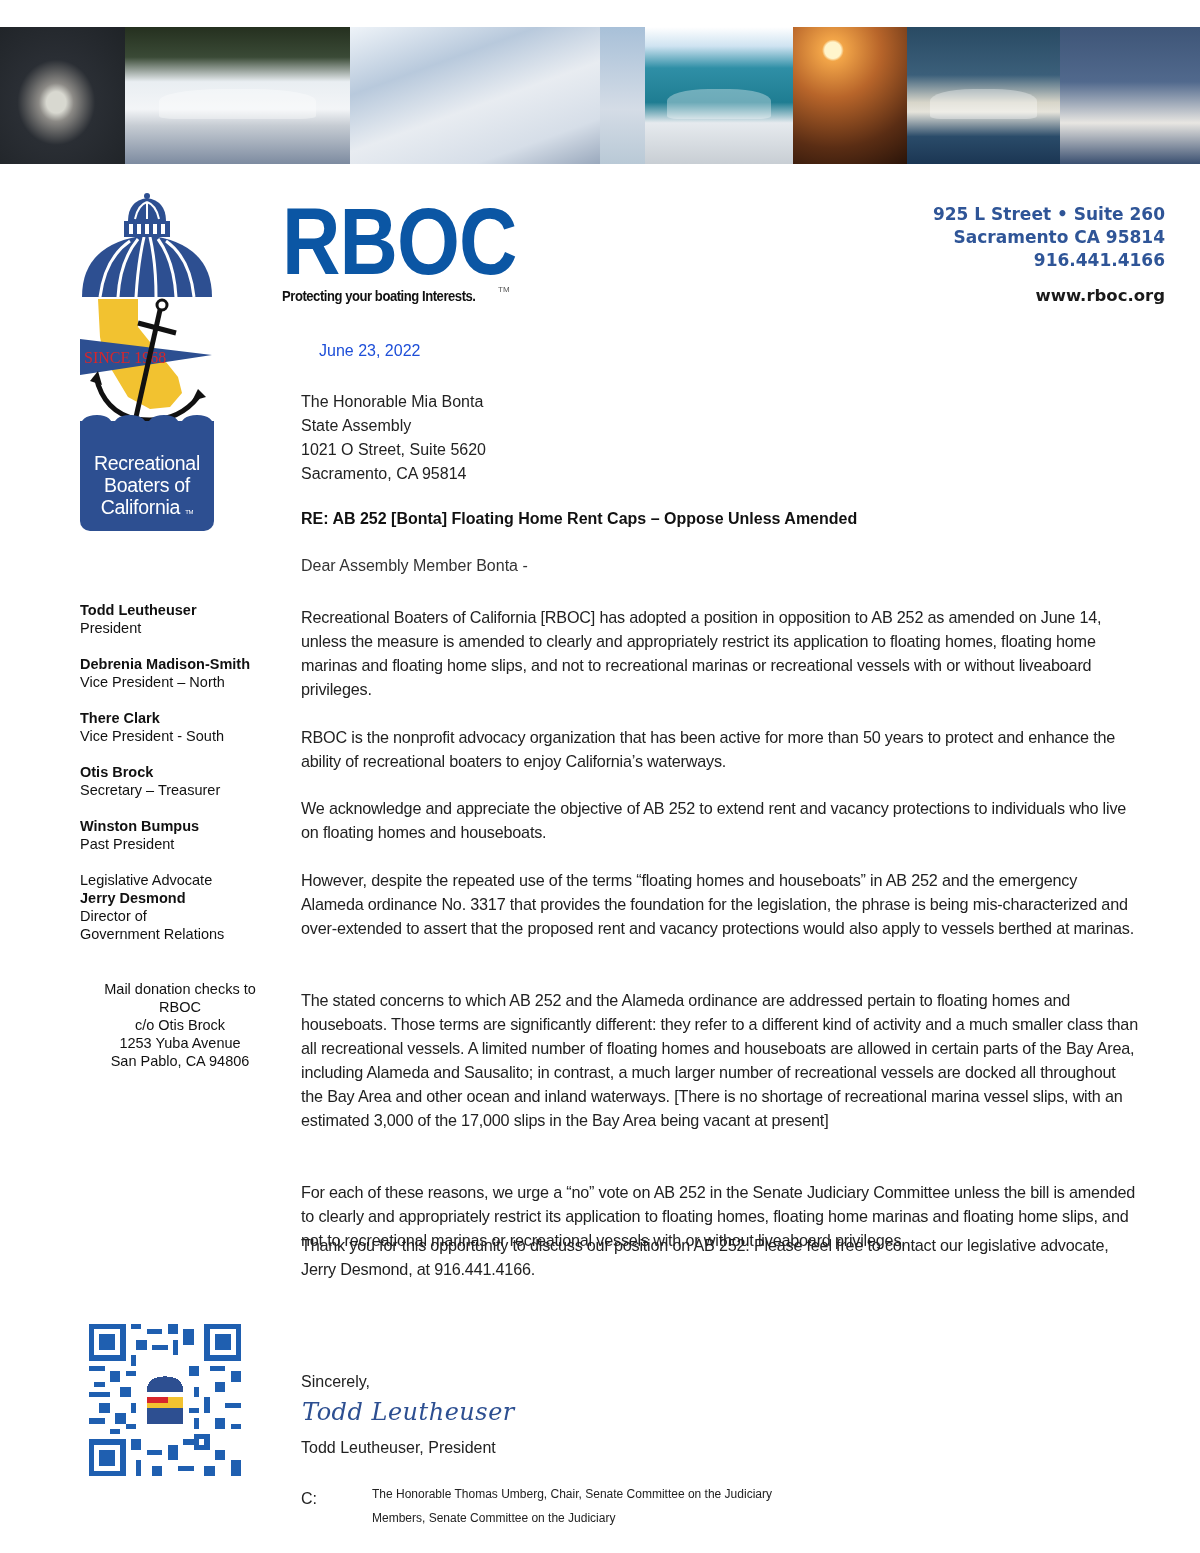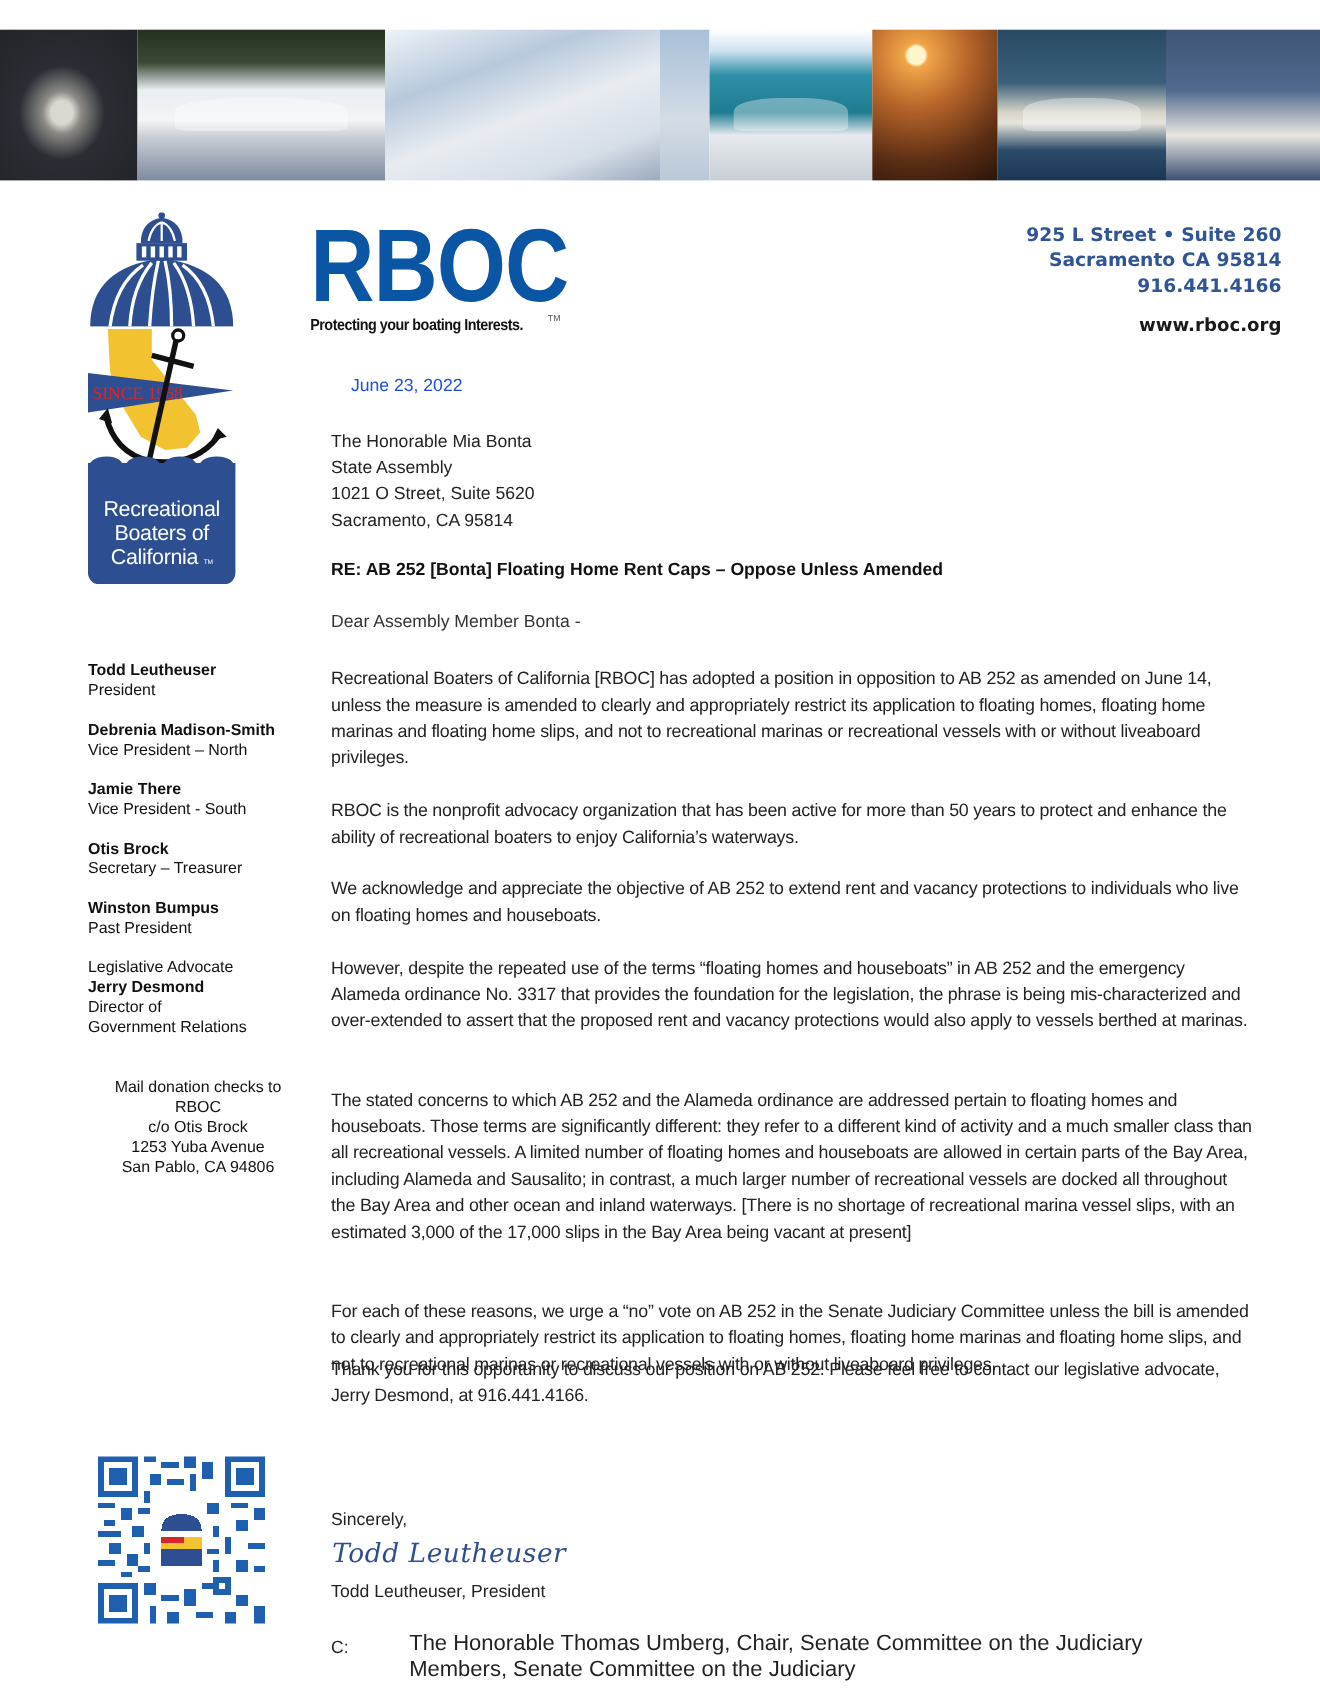--- a/index.html
+++ b/index.html
@@ -37,21 +37,21 @@
   .addr .web { color:#1a1a1a; margin-top:12px; font-size:16.5px; }
   .date { position:absolute; left:319px; top:342px; font-size:16px; color:#1d4ed8; }
   .recipient { position:absolute; left:301px; top:390px; font-size:16px; line-height:24px; color:#222; }
   .re { position:absolute; left:301px; top:510px; font-size:16px; font-weight:bold; color:#111; }
   .salutation { position:absolute; left:301px; top:557px; font-size:16px; color:#333; }
   .para { position:absolute; left:301px; width:840px; font-size:16.2px; line-height:24px; color:#222; margin:0; letter-spacing:-0.2px; }
   .closing { position:absolute; left:301px; top:1373px; font-size:16px; color:#222; }
   .signature { position:absolute; left:302px; top:1398px; font-family:"DejaVu Serif", serif; font-style:italic; font-size:24px; color:#2d4f91; letter-spacing:0.5px; }
   .signer { position:absolute; left:301px; top:1439px; font-size:16px; color:#222; }
   .cc-label { position:absolute; left:301px; top:1490px; font-size:16px; color:#222; }
-  .cc-list { position:absolute; left:372px; top:1482px; font-size:20px; line-height:24px; color:#222; }
+  .cc-list { position:absolute; left:372px; top:1482px; font-size:12px; line-height:24px; color:#222; }
 
   
   .sidebar { position:absolute; left:80px; top:601px; width:200px; font-family:"Liberation Sans", sans-serif; font-size:14.5px; line-height:18px; color:#111; }
   .officer { margin-bottom:18px; }
   .officer .name { font-weight:bold; }
   .donate { position:absolute; left:80px; top:980px; width:200px; font-size:14.5px; line-height:18px; color:#111;text-align:center; }
   .donate p { margin:0 0 18px 0; }
 
   
   .qr { position:absolute; left:89px; top:1324px; width:152px; height:152px; }
@@ -161,21 +161,21 @@
 <div class="sidebar">
   <div class="officer">
     <div class="name">Todd Leutheuser</div>
     <div>President</div>
   </div>
   <div class="officer">
     <div class="name">Debrenia Madison-Smith</div>
     <div>Vice President – North</div>
   </div>
   <div class="officer">
-    <div class="name">Jamie There</div>
+    <div class="name">There Clark</div>
     <div>Vice President - South</div>
   </div>
   <div class="officer">
     <div class="name">Otis Brock</div>
     <div>Secretary – Treasurer</div>
   </div>
   <div class="officer">
     <div class="name">Winston Bumpus</div>
     <div>Past President</div>
   </div>

